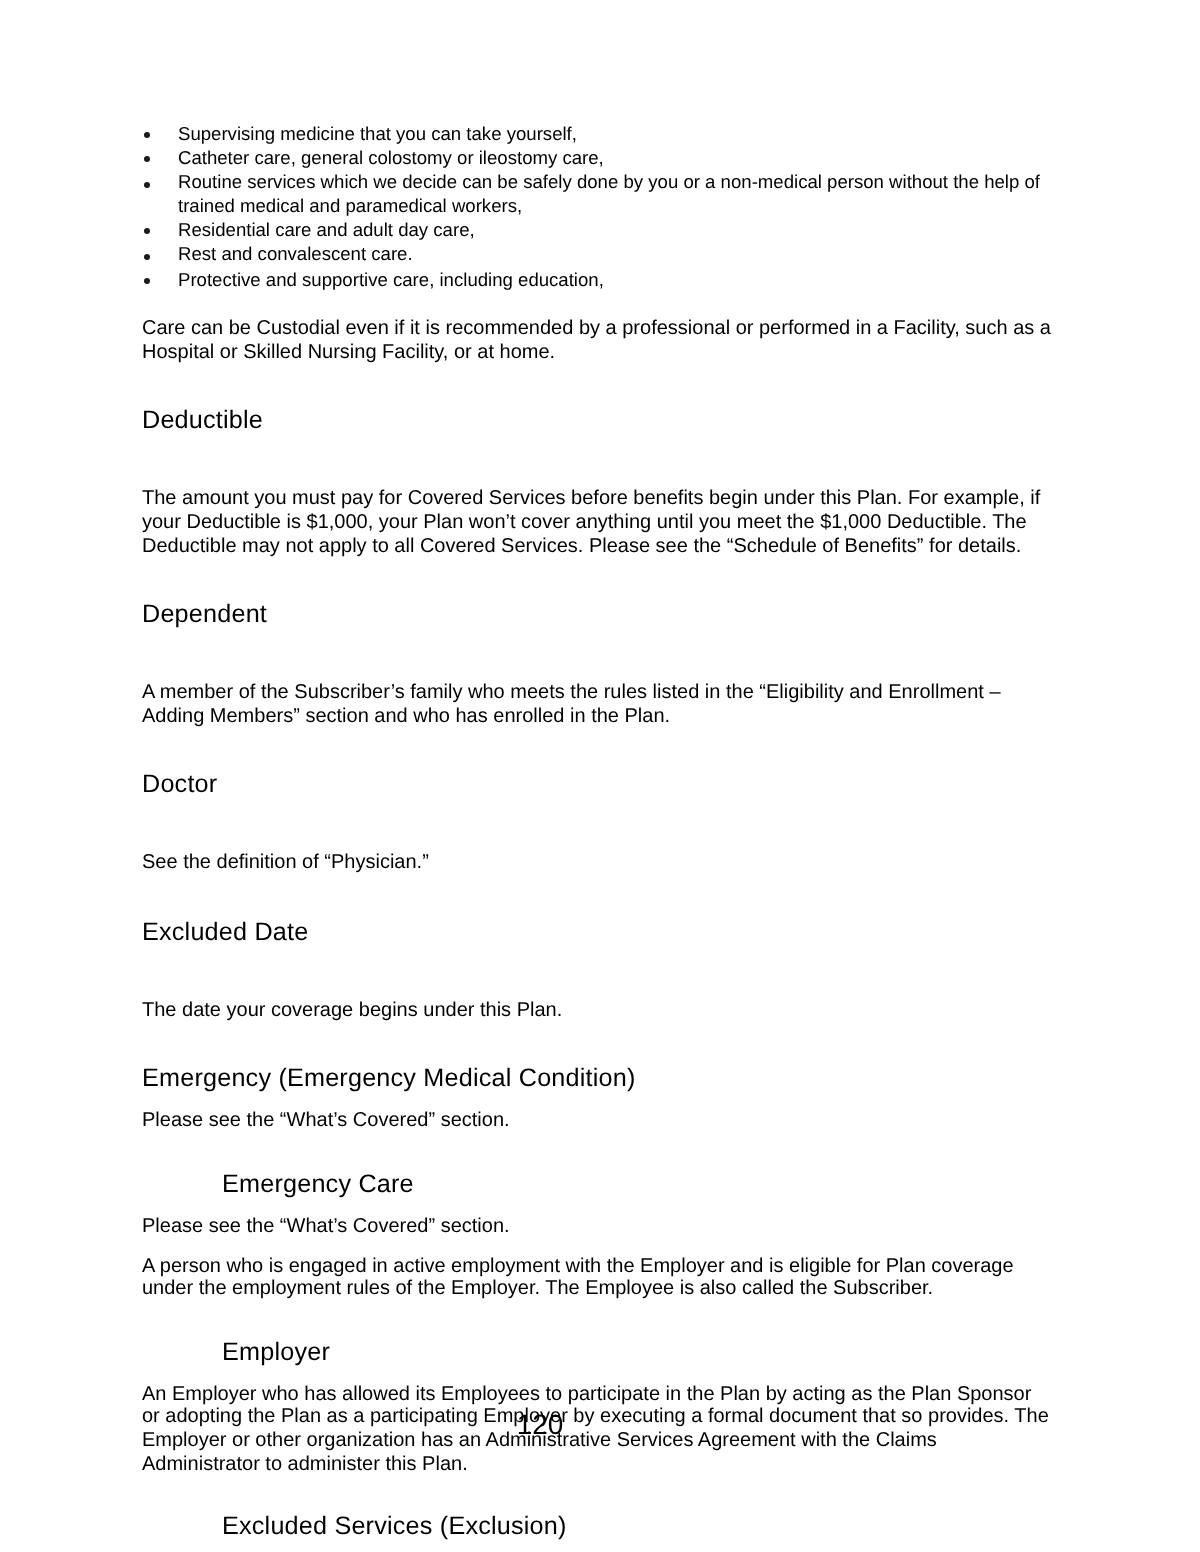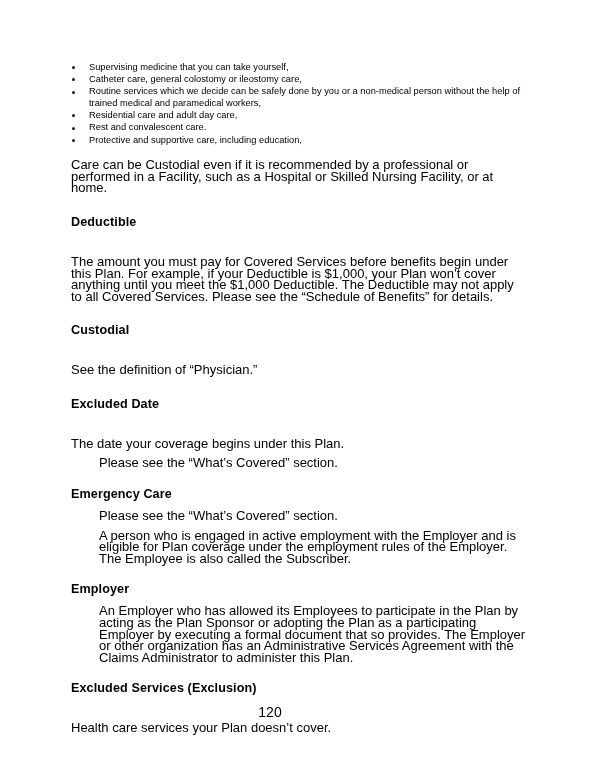--- a/index.html
+++ b/index.html
@@ -54,41 +54,41 @@
     top: 4.3px;
     width: 3px;
     height: 3px;
     background: #1a1a1a;
     border-radius: 50%;
     display: block;
   }
 
   
   .para {
-    font-size: 13px;
+    font-size: 10px;
     line-height: 11.6px;
     margin: 0;
     text-align: left;
   }
   .para-after-list { margin-top: 13px; }
 
   
   .heading {
     font-size: 12.6px;
-    font-weight: bold;
+    font-weight: normal;
     line-height: 15px;
     margin: 0;
     letter-spacing: 0.1px;
   }
 
   
   .gap-h-lg   { margin-top: 21px; }   
-  .gap-h-md   { margin-top: 18px; }   
+  .gap-h-md   { margin-top: 18px; margin-left: 40px; }   
   .gap-b-lg   { margin-top: 26px; }   
-  .gap-b-sm   { margin-top: 8px; margin-left: 28px; }    
+  .gap-b-sm   { margin-top: 8px; }    
 
   
   .page-number {
     position: absolute;
     left: 16px;
     right: 0;
     top: 706px;
     text-align: center;
     font-size: 14px;
     line-height: 12px;
@@ -121,27 +121,30 @@
       <li class="bullet-item">
         <span class="dot"></span><span>Protective and supportive care, including education,</span>
       </li>
     </ul>
 
     <p class="para para-after-list">Care can be Custodial even if it is recommended by a professional or performed in a Facility, such as a Hospital or Skilled Nursing Facility, or at home.</p>
 
     <h2 class="heading gap-h-lg">Deductible</h2>
     <p class="para gap-b-lg">The amount you must pay for Covered Services before benefits begin under this Plan.  For example, if your Deductible is $1,000, your Plan won’t cover anything until you meet the $1,000 Deductible.  The Deductible may not apply to all Covered Services.  Please see the “Schedule of Benefits” for details.</p>
 
-    <h2 class="heading gap-h-lg">Custodial</h2>
+    <h2 class="heading gap-h-lg">Dependent</h2>
+    <p class="para gap-b-lg">A member of the Subscriber’s family who meets the rules listed in the “Eligibility and Enrollment – Adding Members” section and who has enrolled in the Plan.</p>
 
+    <h2 class="heading gap-h-lg">Doctor</h2>
     <p class="para gap-b-lg">See the definition of “Physician.”</p>
 
     <h2 class="heading gap-h-lg">Excluded Date</h2>
     <p class="para gap-b-lg">The date your coverage begins under this Plan.</p>
 
+    <h2 class="heading gap-h-lg">Emergency (Emergency Medical Condition)</h2>
     <p class="para gap-b-sm">Please see the “What’s Covered” section.</p>
 
     <h2 class="heading gap-h-md">Emergency Care</h2>
     <p class="para gap-b-sm">Please see the “What’s Covered” section.</p>
 
     <p class="para gap-b-sm">A person who is engaged in active employment with the Employer and is eligible for Plan coverage under the employment rules of the Employer.  The Employee is also called the Subscriber.</p>
 
     <h2 class="heading gap-h-md">Employer</h2>
     <p class="para gap-b-sm">An Employer who has allowed its Employees to participate in the Plan by acting as the Plan Sponsor or adopting the Plan as a participating Employer by executing a formal document that so provides.  The Employer or other organization has an Administrative Services Agreement with the Claims Administrator to administer this Plan.</p>
 

